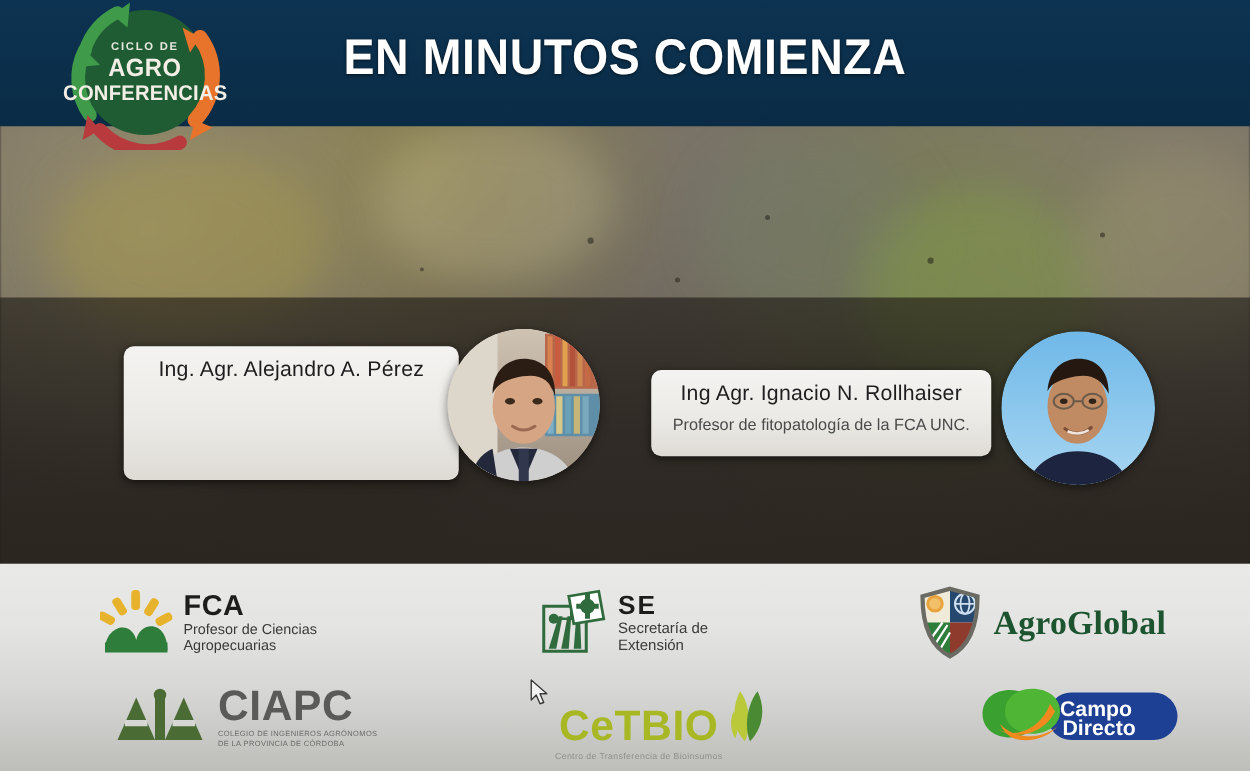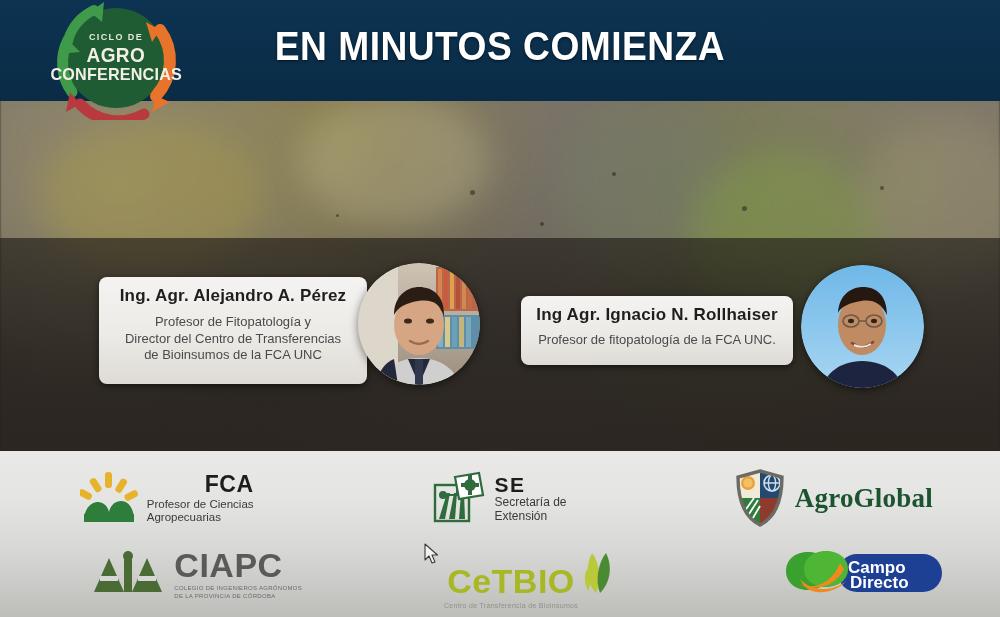--- a/index.html
+++ b/index.html
@@ -74,21 +74,21 @@
   .title .t2{font-size:35px;font-weight:bold;letter-spacing:.3px;transform:scaleX(.93);line-height:1.25;margin-top:12px;}
 
   
   .plate{
     position:absolute;
     background:linear-gradient(180deg,#f4f3f1 0%,#eceae6 55%,#dedbd5 100%);
     border-radius:8px;
     box-shadow:0 2px 7px rgba(0,0,0,.55);
     text-align:center;color:#2b2b2b;
   }
-  .plate .pname{font-weight:bold;letter-spacing:.2px;color:#1e1e1e;}
+  .plate .pname{font-weight:normal;letter-spacing:.2px;color:#1e1e1e;}
   .plate .prole{color:#4a4a4a;line-height:1.28;}
 
   .p1{left:99px;top:277px;width:268px;height:107px;padding-top:9px;box-sizing:border-box;}
   .p1 .pname{font-size:17px;margin-bottom:8px;}
   .p1 .prole{font-size:13px;}
 
   .p2{left:521px;top:296px;width:272px;height:69px;padding-top:9px;box-sizing:border-box;}
   .p2 .pname{font-size:17px;margin-bottom:7px;}
   .p2 .prole{font-size:13px;}
 
@@ -106,21 +106,21 @@
   .row1{top:462px;height:72px;}
   .row2{top:542px;height:62px;padding-left:30px;}
   .cell{flex:1;display:flex;align-items:center;justify-content:center;}
 
   .brand{display:flex;align-items:center;gap:9px;}
   .brand .mark{flex:0 0 auto;display:block;}
   .brand .txt{line-height:1.12;}
   .brand .big{font-weight:bold;color:#1d1d1d;}
   .brand .sub{color:#3a3a3a;}
 
-  .fca .big{font-size:23px;letter-spacing:.5px;text-align:right;}
+  .fca .big{font-size:23px;letter-spacing:.5px;}
   .fca .sub{font-size:11.5px;}
   .se .big{font-size:21px;letter-spacing:1.6px;}
   .se .sub{font-size:12px;}
   .ag .big{font-size:27px;color:#1c5430;letter-spacing:.2px;font-family:"Liberation Serif",serif;}
   .ciapc .big{font-size:34px;color:#5a5a58;letter-spacing:.5px;font-family:"Liberation Sans",sans-serif;}
   .ciapc .sub{font-size:6px;color:#6a6a68;letter-spacing:.3px;line-height:1.2;margin-top:1px;}
   .cet .big{font-size:34px;color:#a8b824;letter-spacing:.5px;margin-top:26px;}
   .cet .sub{font-size:7px;color:#8f8f8a;letter-spacing:.3px;margin-top:2px;}
 
   .cursor{position:absolute;left:424px;top:543px;}
@@ -167,25 +167,20 @@
     <div class="logo-text">
       <div class="l1">CICLO DE</div>
       <div class="l2">AGRO</div>
       <div class="l3">CONFERENCIAS</div>
     </div>
   </div>
 
 
   <div class="plate p1">
     <div class="pname">Ing. Agr. Alejandro A. Pérez</div>
-    <div class="prole">
-      <div>Profesor de Fitopatología y</div>
-      <div>Director del Centro de Transferencias</div>
-      <div>de Bioinsumos de la FCA UNC</div>
-    </div>
   </div>
   <div class="avatar a1">
     <svg width="122" height="122" viewBox="0 0 122 122">
       <defs>
         <clipPath id="c1">
             <circle cx="61" cy="61" r="61"></circle>
           </clipPath>
         <linearGradient id="shelf" x1="0" y1="0" x2="0" y2="1">
           <stop offset="0" stop-color="#cfc3b4"></stop>
             <stop offset="1" stop-color="#9b8e7f"></stop>

